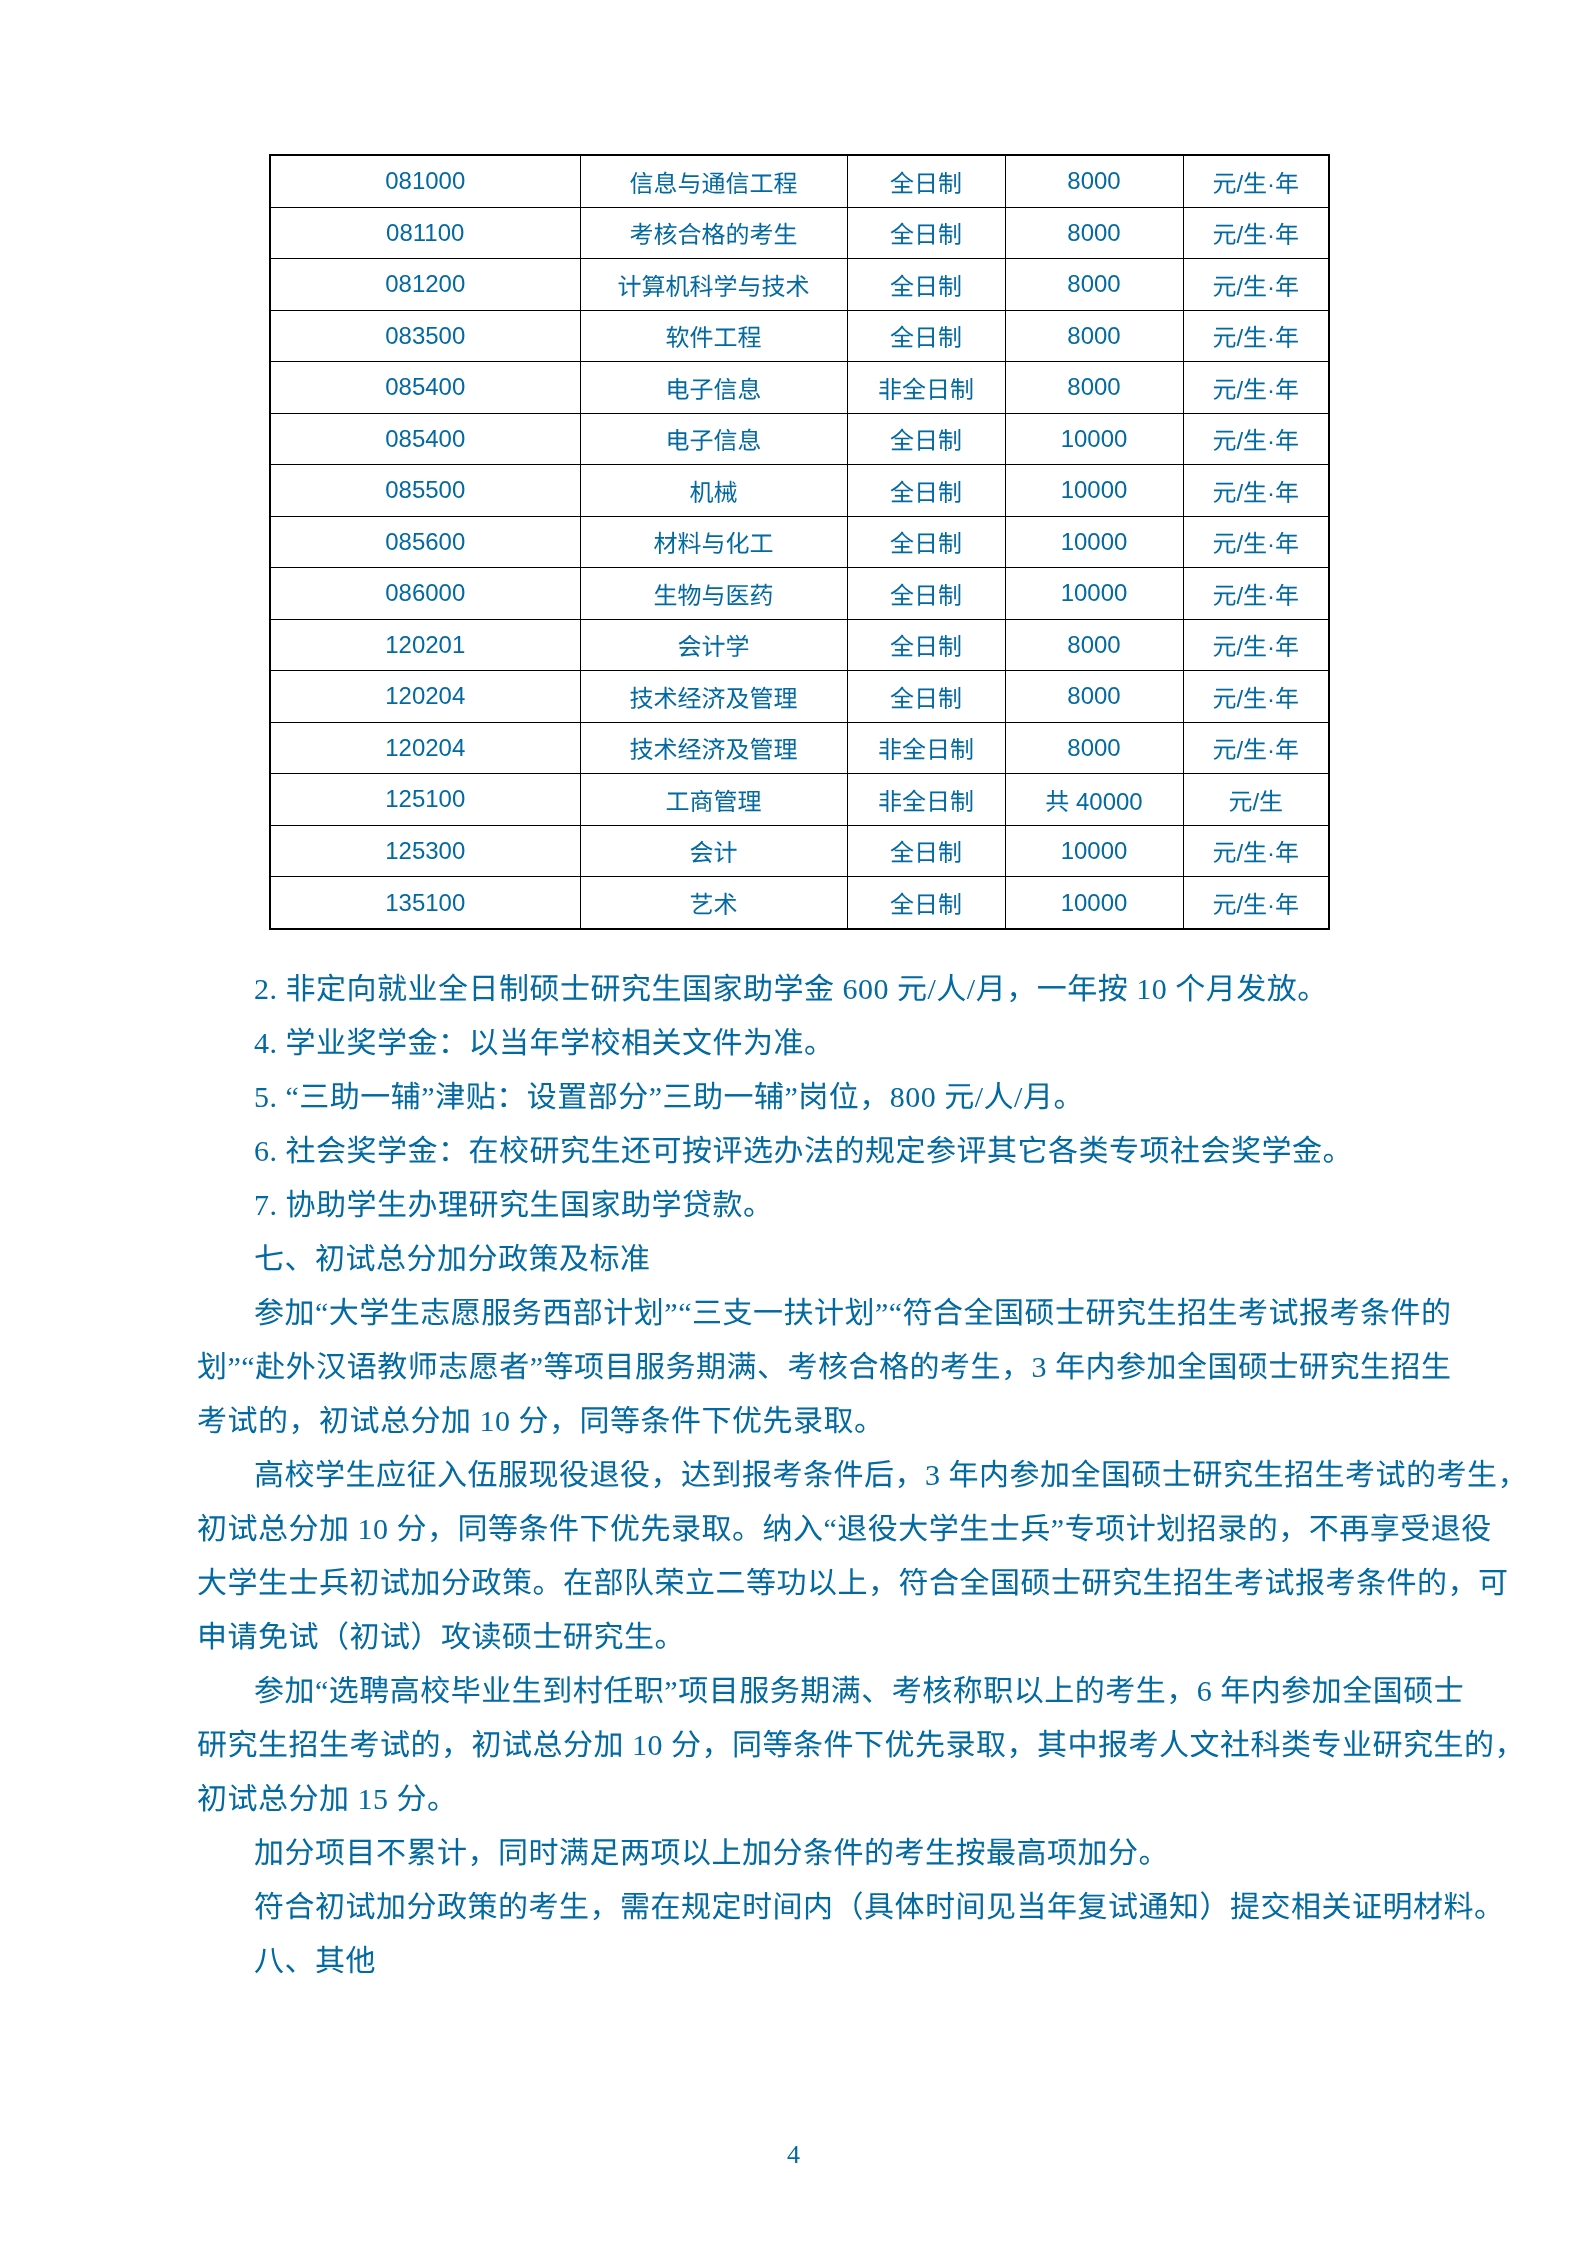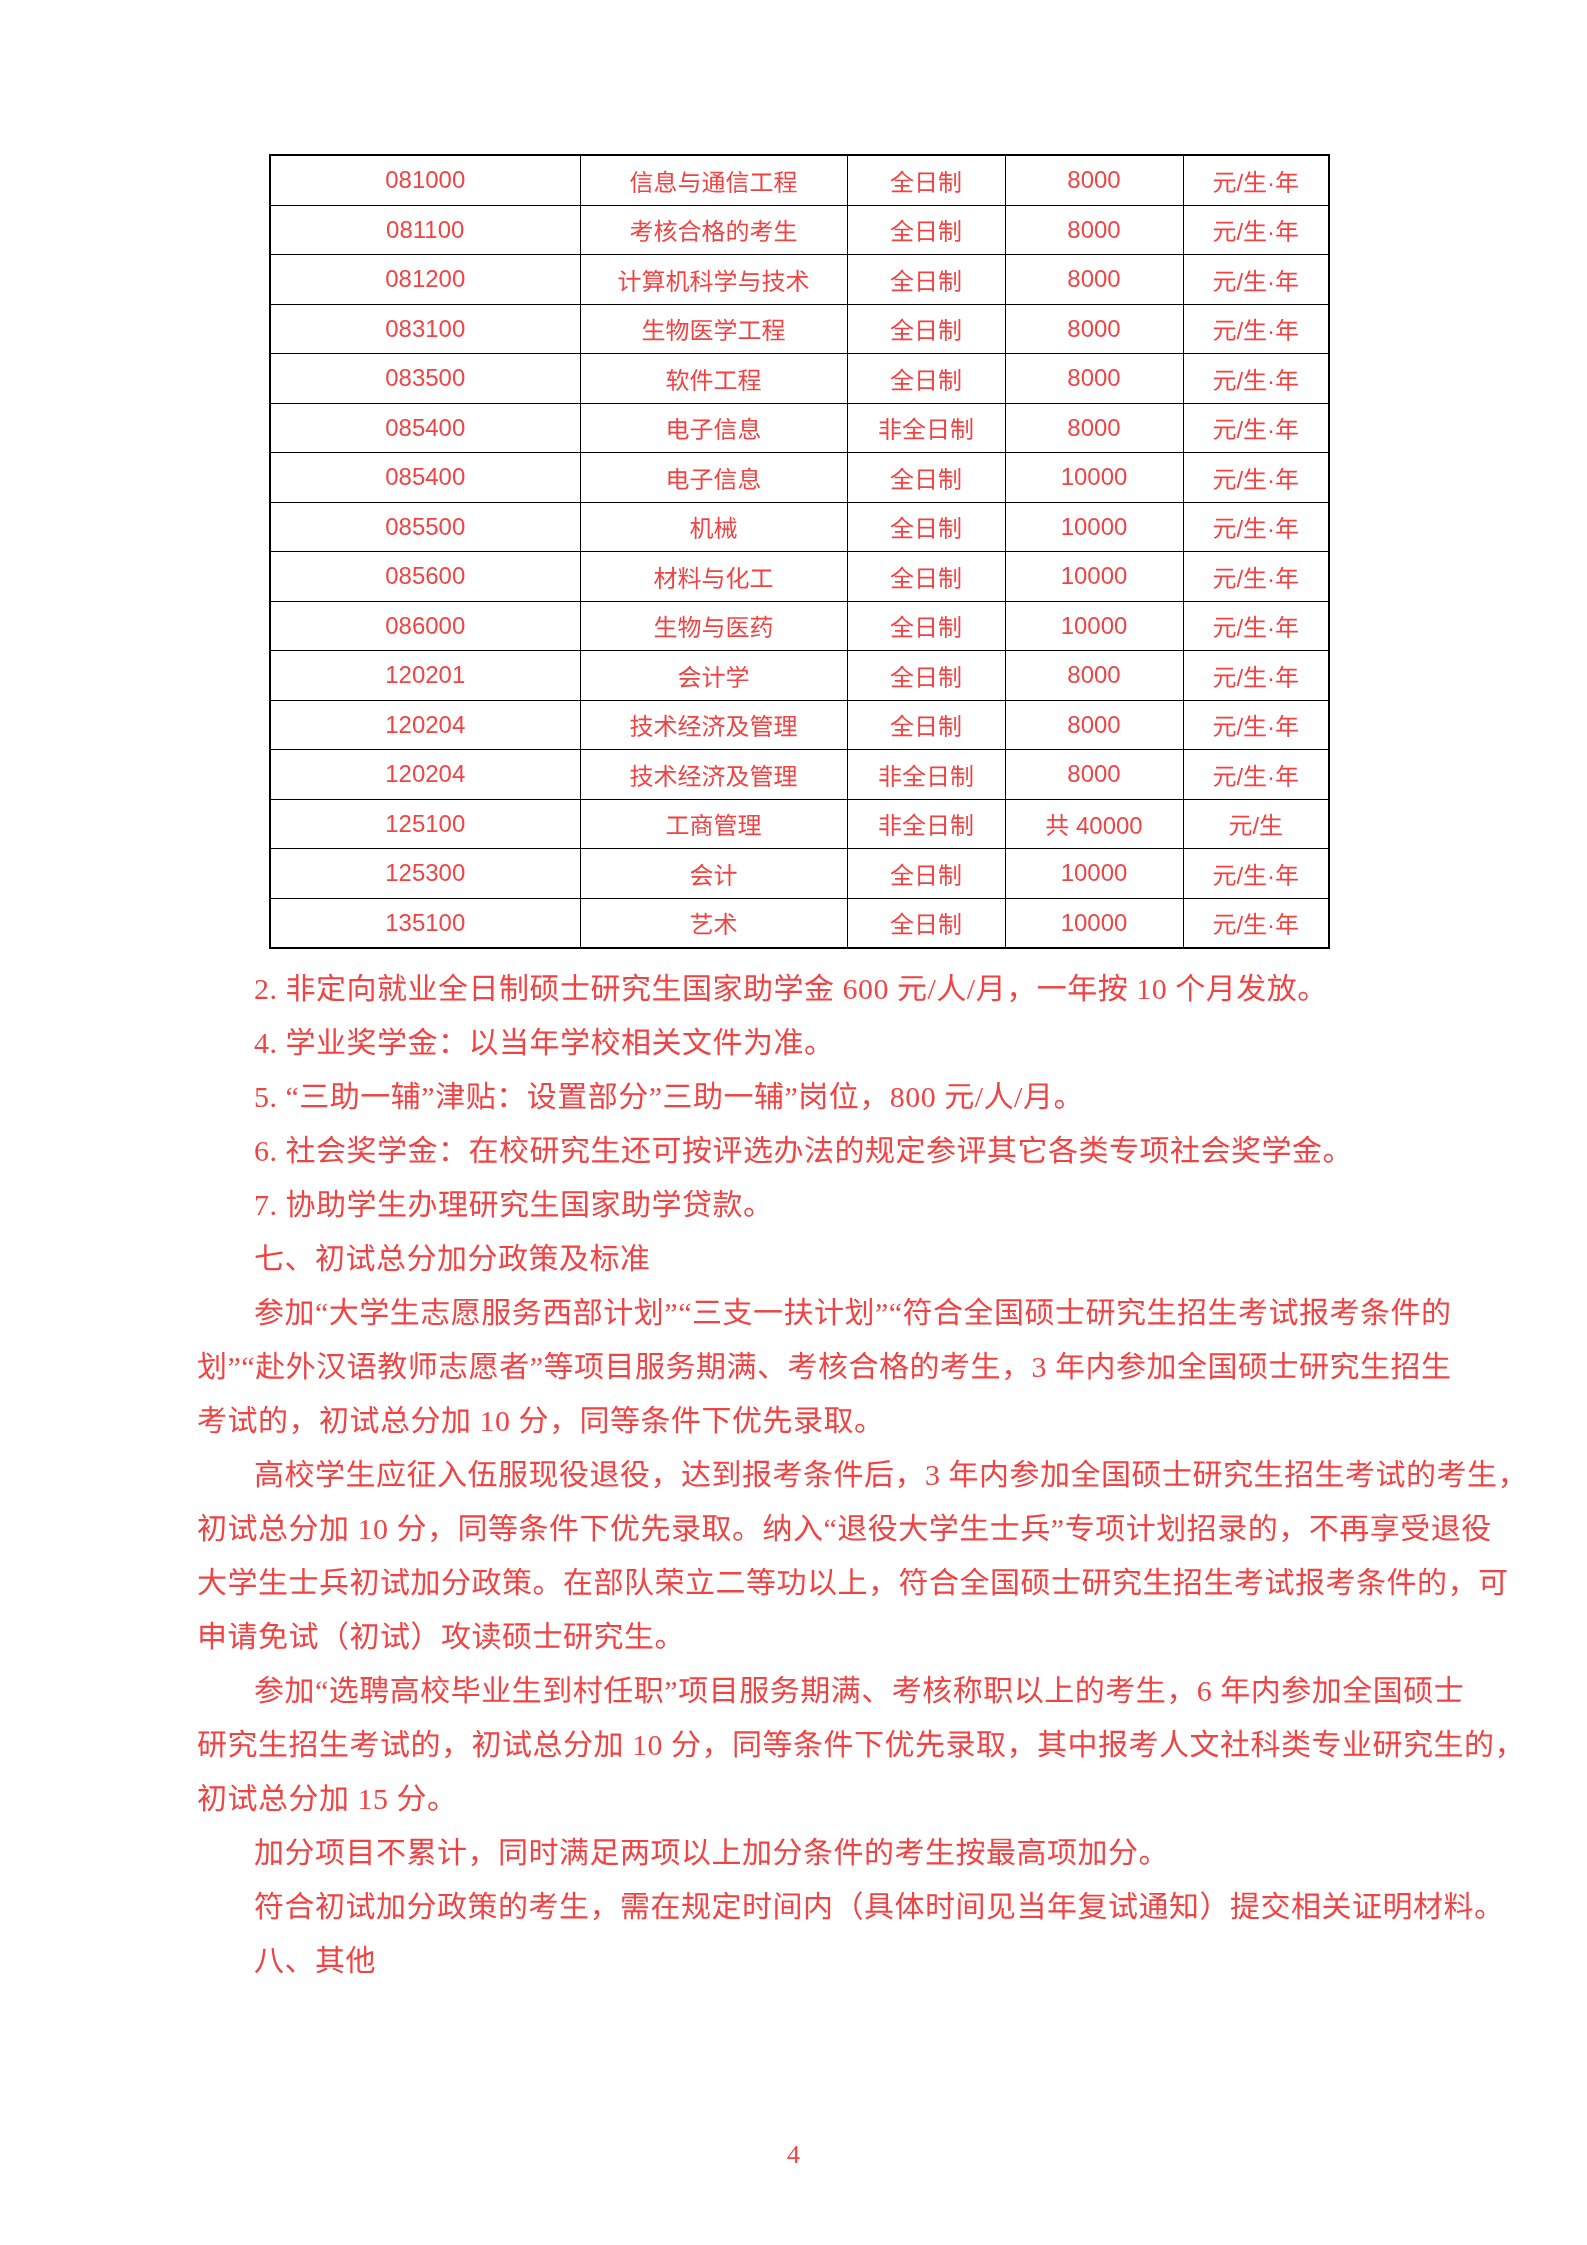--- a/index.html
+++ b/index.html
@@ -3,21 +3,21 @@
 <meta charset="utf-8">
 <style>
   html, body { margin: 0; padding: 0; background: #e8e8e8; }
   .page {
     position: relative;
     width: 1587px;
     height: 2245px;
     margin: 0 auto;
     background: #ffffff;
     overflow: hidden;
-    color: #ef4444;
+    color: #0369a1;
     font-family: "Liberation Serif", "DejaVu Serif", serif;
   }
 
   
   table.fee-table {
     position: absolute;
     left: 269px;
     top: 154px;
     width: 1059px;
     height: 776px;
@@ -93,27 +93,20 @@
         </tr>
 
         <tr>
           <td>081200</td>
           <td>计算机科学与技术</td>
           <td>全日制</td>
           <td>8000</td>
           <td>元/生·年</td>
         </tr>
 
-        <tr>
-          <td>083100</td>
-          <td>生物医学工程</td>
-          <td>全日制</td>
-          <td>8000</td>
-          <td>元/生·年</td>
-        </tr>
 
         <tr>
           <td>083500</td>
           <td>软件工程</td>
           <td>全日制</td>
           <td>8000</td>
           <td>元/生·年</td>
         </tr>
 
         <tr>

